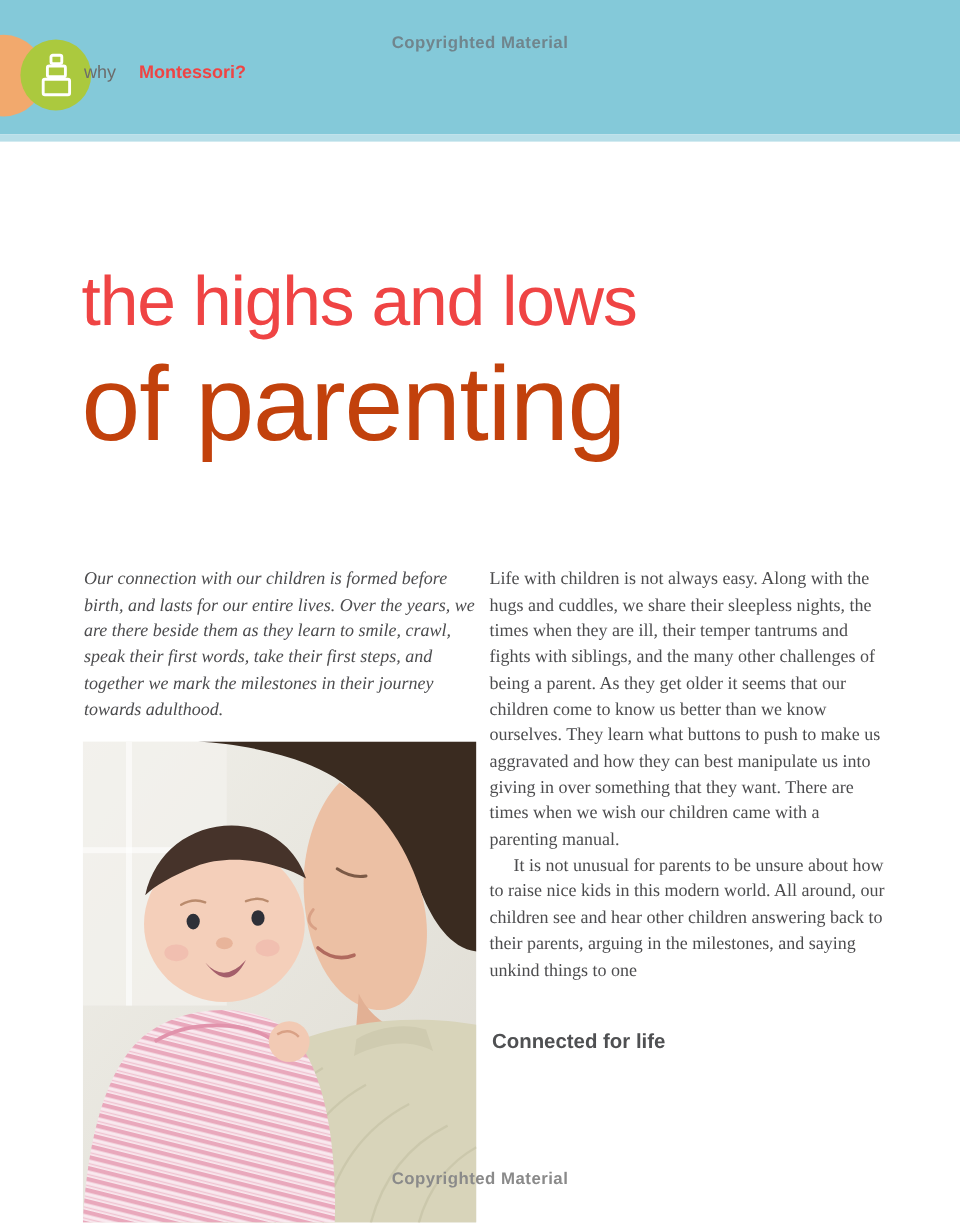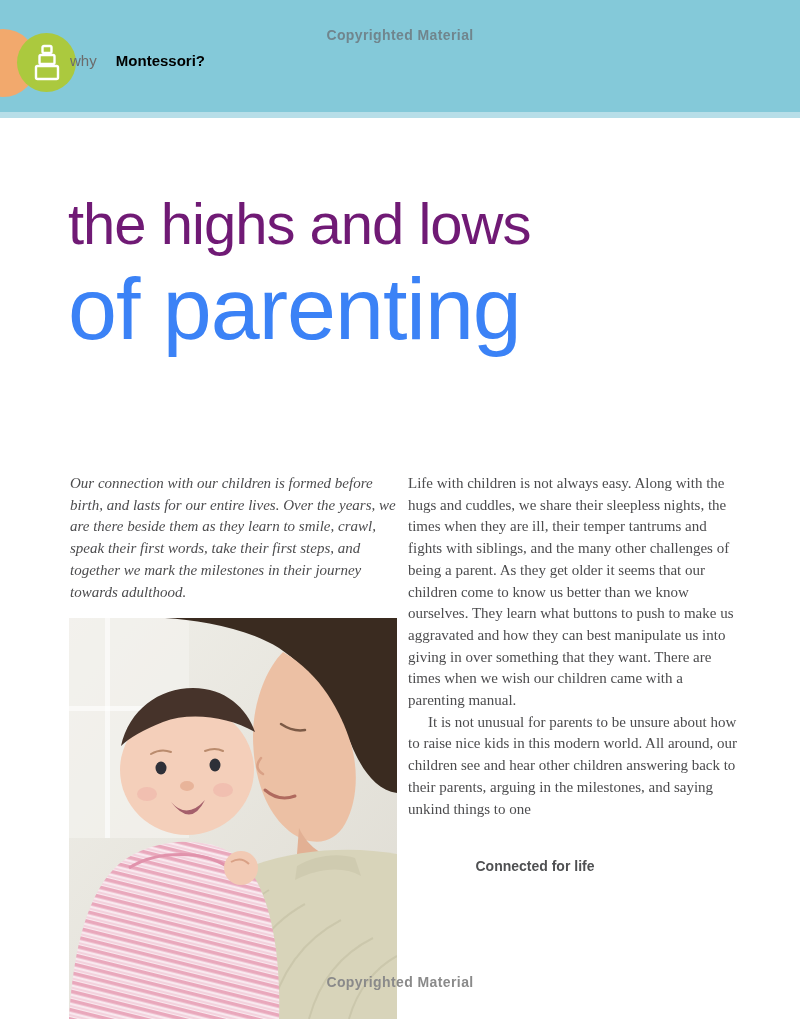--- a/index.html
+++ b/index.html
@@ -12,44 +12,44 @@
   .copyright{position:absolute;left:0;width:100%;text-align:center;font-weight:bold;
              font-size:14px;letter-spacing:.4px;}
   .copyright.top{top:27px;color:#70858d;}
   .copyright.bottom{top:974px;color:#8a8a8a;z-index:6;}
 
   .logo-orange{position:absolute;left:-31px;top:29px;width:68px;height:68px;border-radius:50%;
                background:#f2a96d;}
   .logo-green{position:absolute;left:17px;top:33px;width:59px;height:59px;border-radius:50%;
               background:#abc93e;display:flex;align-items:center;justify-content:center;}
   .section-label{position:absolute;left:70px;top:52px;font-size:15px;color:#6c6c6c;}
-  .section-label b{color:#000000;padding-left:15px;}
+  .section-label b{color:#ef4444;padding-left:15px;}
 
   
   .title{position:absolute;left:68px;top:192px;}
-  .title .t1{display:block;font-size:58px;line-height:64px;letter-spacing:-1px;color:#701a75;}
-  .title .t2{display:block;font-size:88px;line-height:94px;letter-spacing:-1px;color:#3b82f6;margin-top:6px;}
+  .title .t1{display:block;font-size:58px;line-height:64px;letter-spacing:-1px;color:#ef4444;margin-top:28px;}
+  .title .t2{display:block;font-size:88px;line-height:94px;letter-spacing:-1px;color:#c2410c;margin-top:6px;}
 
   .standfirst{position:absolute;left:70px;top:378px;width:645px;margin:0;
               font-family:"Liberation Serif",serif;font-size:21px;line-height:29px;color:#3e3e40;}
 
   
   .col{position:absolute;top:473px;font-family:"Liberation Serif",serif;
        font-size:15px;line-height:21.7px;color:#4c4c4e;}
   .col.left{left:70px;width:326px;font-style:italic;}
   .col.right{left:408px;width:334px;}
   .col p{margin:0;}
   .col p.indent{text-indent:20px;}
 
   
   .photo{position:absolute;left:69px;top:618px;width:328px;height:401px;z-index:2;}
 
   
   .caption{position:absolute;left:410px;top:858px;width:250px;}
-  .cap-title{font-size:14px;font-weight:bold;color:#4f5052;margin-bottom:14px;text-align:center;}
+  .cap-title{font-size:17px;font-weight:bold;color:#4f5052;margin-bottom:14px;}
   .cap-body{font-size:12.5px;line-height:16px;color:#9b9b9d;}
 </style>
 </head>
 <body>
 
 <div class="page">
 
   <header class="band"></header>
   <div class="band-edge"></div>
 

